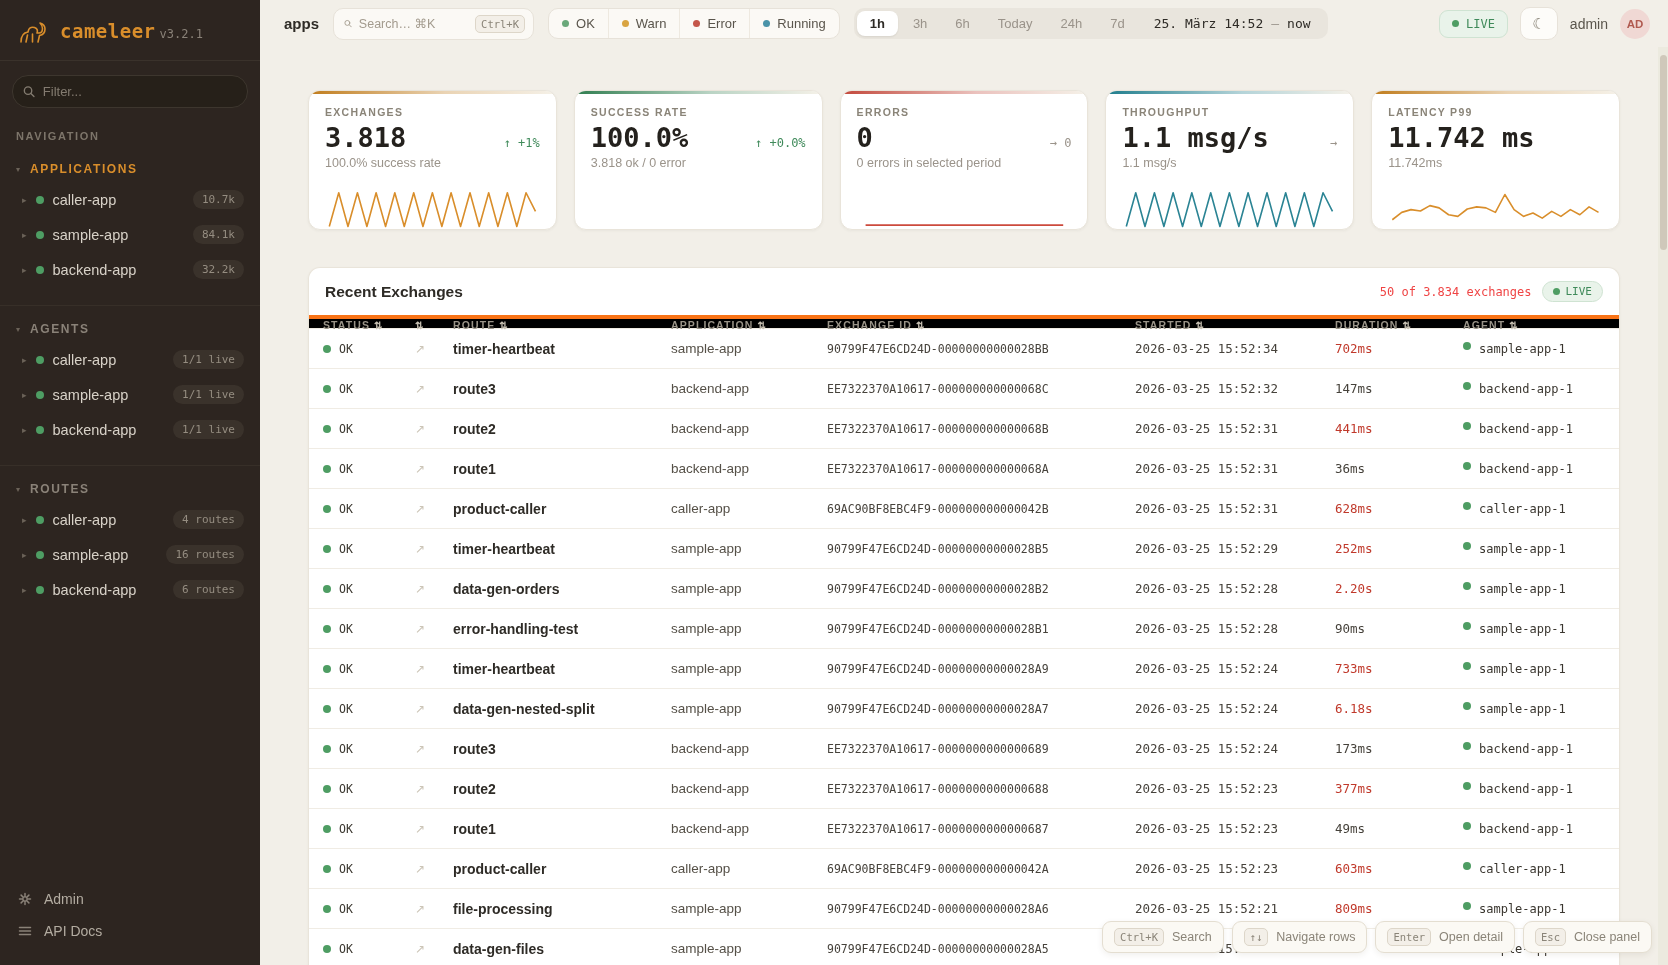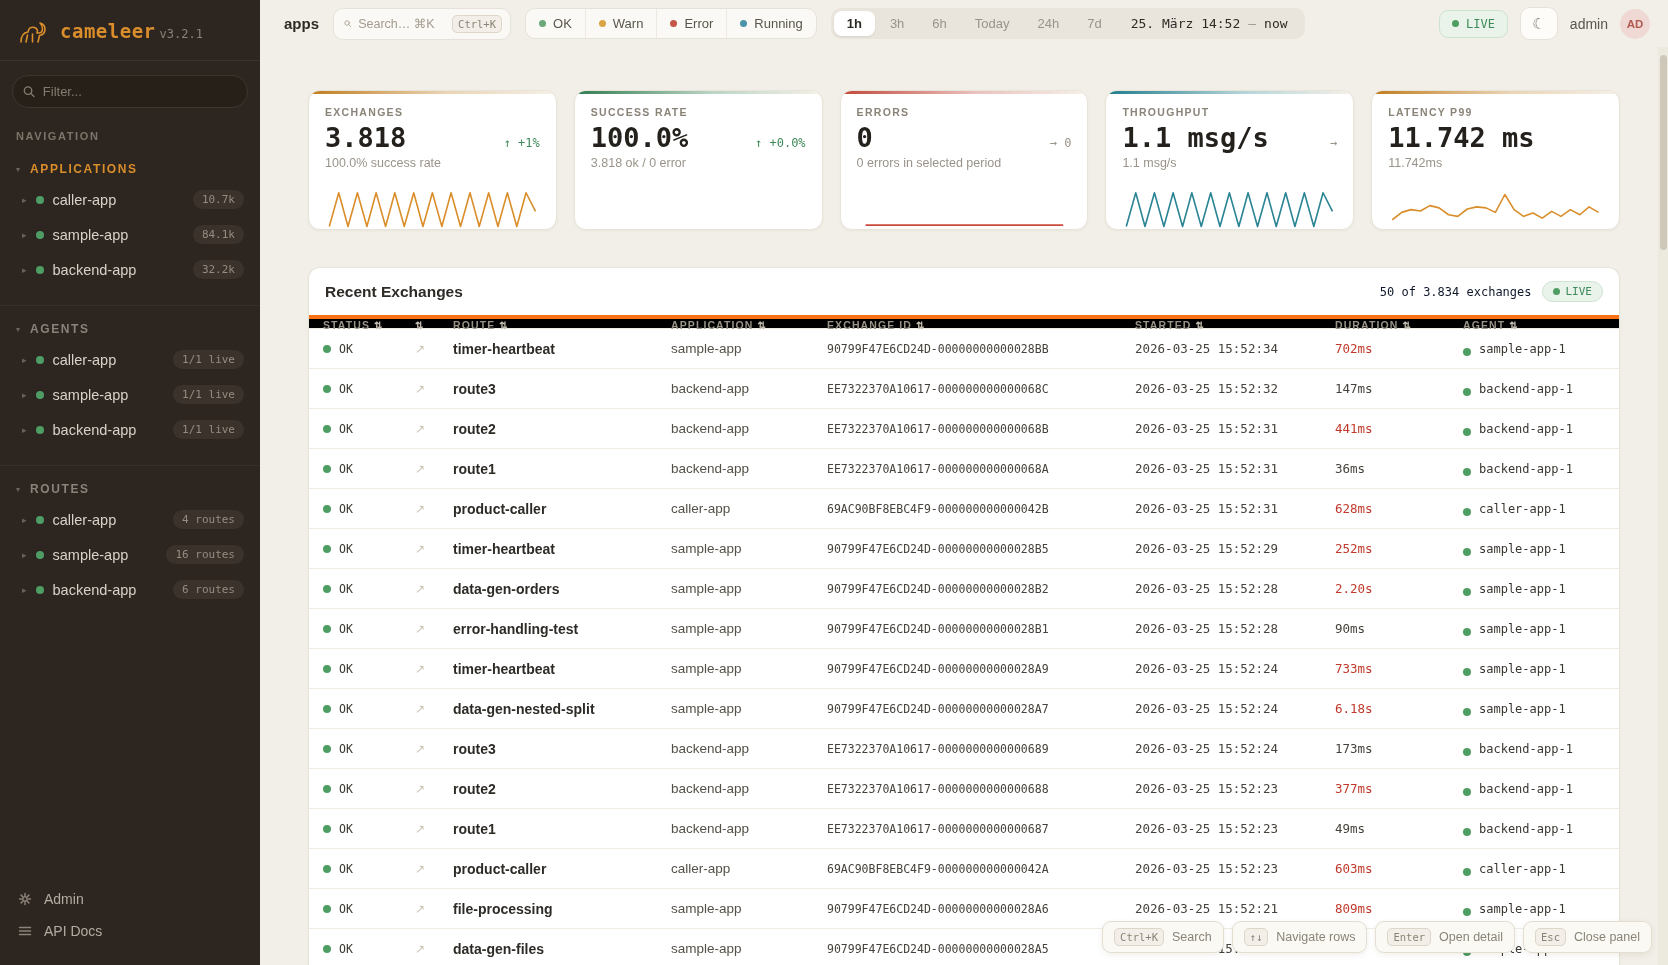--- a/index.html
+++ b/index.html
@@ -31,21 +31,21 @@
   .item-label { font-size:14.5px; color:#d8d2c8; flex:1; }
   .item-badge { font-family:"DejaVu Sans Mono", monospace; font-size:11px; color:#958d81; background:#3a322b; border-radius:20px; padding:3px 9px; }
   .side-footer { padding:10px 16px 18px 16px; }
   .foot-item { display:flex; align-items:center; gap:12px; padding:8px 2px; color:#b3aca1; font-size:14px; cursor:pointer; }
   .foot-item svg { stroke:#8a8278; }
 
   
   .main { flex:1; display:flex; flex-direction:column; position:relative; }
   .topbar { display:flex; align-items:center; gap:14px; padding:8px 18px 8px 24px; height:47px; flex-shrink:0; }
   .page-context { font-weight:bold; font-size:15px; color:#2e2b26; }
-  .search-box { display:flex; align-items:center; gap:7px; background:#fbf9f5; border:1px solid #e7e2d9; border-radius:10px; padding:6px 8px 6px 10px; width:178px; }
+  .search-box { display:flex; align-items:center; gap:7px; background:#fbf9f5; border:1px solid #e7e2d9; border-radius:10px; padding:6px 8px 6px 10px; width:201px; }
   .search-box input { border:none; outline:none; background:transparent; font-size:12.5px; width:100%; color:#5a554c; font-family:"Liberation Sans", sans-serif; }
   .search-box input::placeholder { color:#a39b8e; }
   .kbd { font-family:"DejaVu Sans Mono", monospace; font-size:10.5px; color:#8a8478; background:#f3efe8; border:1px solid #ddd6c9; border-radius:5px; padding:2px 5px; white-space:nowrap; }
   .seg-group { display:flex; background:#fbf9f5; border:1px solid #e7e2d9; border-radius:10px; overflow:hidden; }
   .seg { display:flex; align-items:center; gap:7px; padding:7px 13px; font-size:13px; color:#5a554c; border-left:1px solid #eee9e0; cursor:pointer; }
   .seg:first-child { border-left:none; }
   .seg-dot { width:7px; height:7px; border-radius:50%; }
   .time-group { display:flex; align-items:center; background:#e9e5dd; border-radius:10px; padding:3px; gap:2px; }
   .time-btn { padding:5px 13px; font-size:13px; color:#9a938a; border-radius:8px; cursor:pointer; white-space:nowrap; }
   .time-btn.active { background:#ffffff; color:#2e2b26; font-weight:bold; box-shadow:0 1px 2px rgba(0,0,0,0.08); }
@@ -71,38 +71,38 @@
   .kpi-delta.up { color:#3f8a5a; } .kpi-delta.flat { color:#9a938a; }
   .kpi-sub { font-size:12.5px; color:#9a938a; margin-top:3px; }
   .kpi-spark { margin-top:auto; height:40px; }
   .kpi-spark svg { width:100%; height:100%; display:block; }
 
   
   .panel { margin-top:37px; background:#ffffff; border:1px solid #e9e4da; border-bottom:none; border-radius:12px 12px 0 0; flex:1; display:flex; flex-direction:column; overflow:hidden; box-shadow:0 1px 3px rgba(60,50,30,0.05); }
   .panel-head { display:flex; align-items:center; padding:13px 16px; }
   .panel-title { font-size:15.5px; font-weight:bold; color:#2e2b26; }
   .panel-meta { margin-left:auto; display:flex; align-items:center; gap:10px; }
-  .panel-summary { font-family:"DejaVu Sans Mono", monospace; font-size:12px; color:#0f172a; }
+  .panel-summary { font-family:"DejaVu Sans Mono", monospace; font-size:12px; color:#ef4444; }
   .mini-live { display:flex; align-items:center; gap:6px; background:#e9f3ea; border:1px solid #cfe3d2; border-radius:20px; padding:3px 10px; font-family:"DejaVu Sans Mono", monospace; font-size:11px; color:#3f8a5a; }
   .grid-row { display:grid; grid-template-columns:92px 38px 218px 156px 308px 200px 128px 1fr; align-items:center; padding:0 14px; }
   .thead { background:#000000; height:14px; border-top:4px solid #f97316; border-bottom:1px solid #efebe2; flex-shrink:0; }
   .th { font-size:10.5px; letter-spacing:1.1px; font-weight:bold; color:#9a9488; display:flex; align-items:center; gap:4px; cursor:pointer; }
   .sort-glyph { color:#c8c1b3; font-size:10px; }
   .tbody { flex:1; overflow:hidden; }
   .trow { height:40px; border-bottom:1px solid #f0ece4; cursor:pointer; }
   .cell-status { display:flex; align-items:center; gap:8px; font-family:"DejaVu Sans Mono", monospace; font-size:11.5px; color:#3a362f; }
   .ok-dot { width:8px; height:8px; border-radius:50%; background:#4e9d63; }
   .cell-open { color:#ccc5b7; font-size:12px; }
   .cell-route { font-size:14px; font-weight:bold; color:#2e2b26; }
   .cell-app { font-size:13.5px; color:#555047; }
   .cell-id { font-family:"DejaVu Sans Mono", monospace; font-size:11.5px; color:#46423b; }
   .cell-started { font-family:"DejaVu Sans Mono", monospace; font-size:12.5px; color:#46423b; }
   .cell-dur { font-family:"DejaVu Sans Mono", monospace; font-size:12.5px; color:#46423b; }
   .cell-dur.slow { color:#c0392b; }
-  .cell-agent { display:flex; align-items:flex-end; gap:8px; font-family:"DejaVu Sans Mono", monospace; font-size:12px; color:#3a362f; }
+  .cell-agent { display:flex; align-items:flex-start; gap:8px; font-family:"DejaVu Sans Mono", monospace; font-size:12px; color:#3a362f; }
 
   
   .hint-bar { position:fixed; right:16px; bottom:12px; display:flex; gap:8px; z-index:50; }
   .hint-pill { display:flex; align-items:center; gap:8px; background:#fbf9f4; border:1px solid #e4ded1; border-radius:9px; padding:6px 11px; box-shadow:0 2px 6px rgba(60,50,30,0.08); }
   .hint-label { font-size:12.5px; color:#8a8478; }
   .scrollbar { position:fixed; right:0; top:47px; width:10px; height:918px; background:#eceadf; }
   .scroll-thumb { position:absolute; top:8px; left:1.5px; width:7px; height:195px; border-radius:4px; background:#cfc8ba; }
 </style>
 </head>
 <body>

